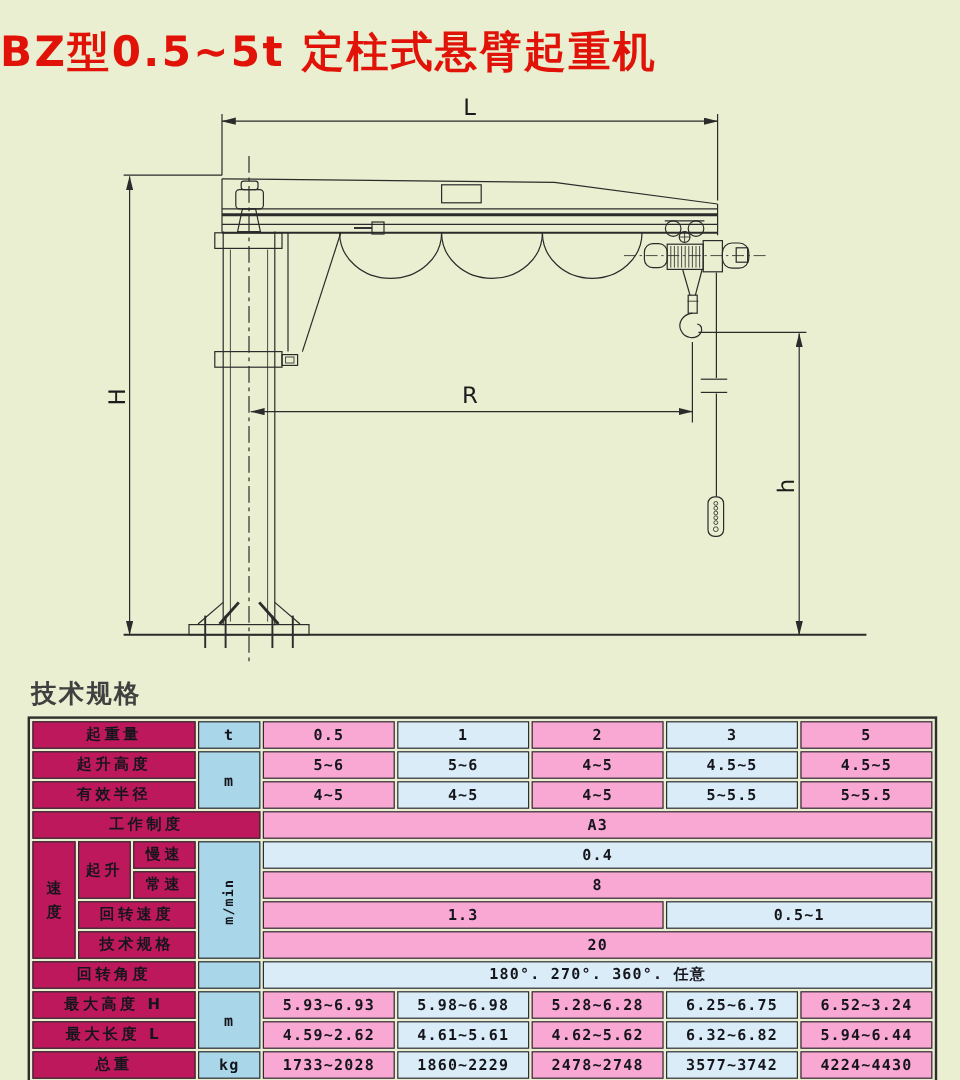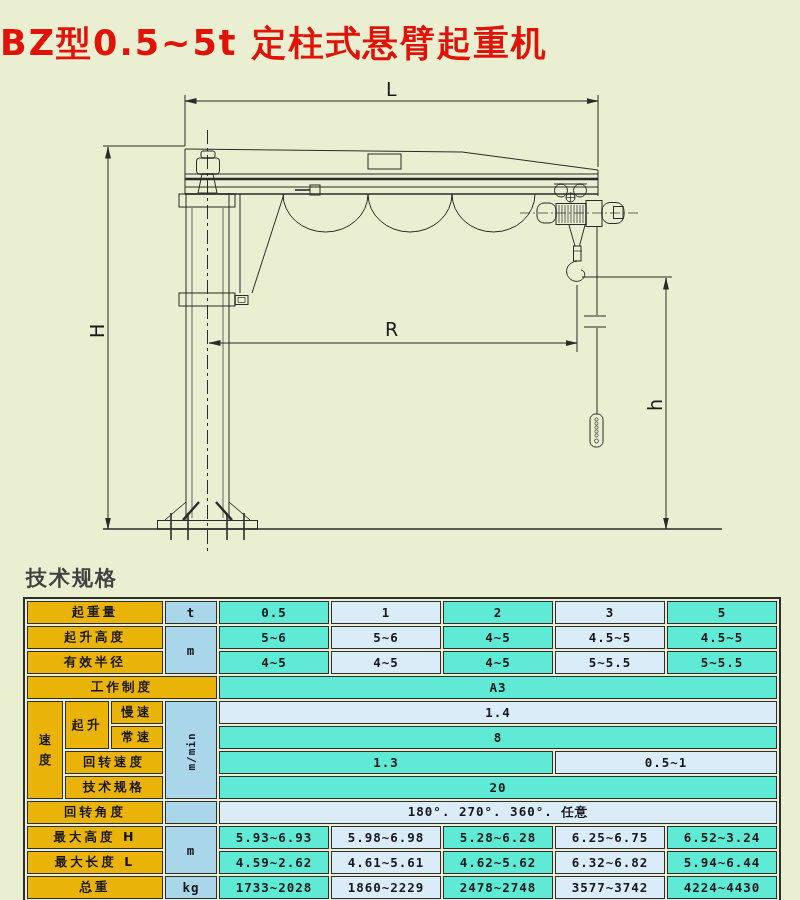--- a/index.html
+++ b/index.html
@@ -26,23 +26,23 @@
 
   table.spec{
     position:absolute;left:23px;top:597px;width:757px;
     border-collapse:separate;border-spacing:2px;
     border:2px solid #2e2e2e;table-layout:fixed;
   }
   table.spec td{
     border:1px solid #2e2e2e;height:21px;text-align:center;vertical-align:middle;
     font-size:12.5px;color:#15151c;padding:0 2px;overflow:hidden;
   }
-  td.lbl{background:#eab308;font-weight:bold;letter-spacing:3px;}
+  td.lbl{background:#be185d;font-weight:bold;letter-spacing:3px;}
   td.u{background:#a9d6e8;font-weight:bold;font-family:"DejaVu Sans Mono",monospace;letter-spacing:1px;}
-  td.g{background:#5eead4;}
+  td.g{background:#f9a8d4;}
   td.b{background:#d9ecf8;}
   td.num{font-family:"DejaVu Sans Mono",monospace;font-weight:600;letter-spacing:1px;}
   .vtext{display:inline-block;transform:rotate(-90deg);white-space:nowrap;
          font-family:"DejaVu Sans Mono",monospace;font-size:11px;font-weight:bold;}
   .stack{width:15px;margin:0 auto;word-break:break-all;line-height:1.6;letter-spacing:0;font-family:Liberation Serif, serif;}
 </style>
 </head>
 <body>
 
 <div class="title">BZ型0.5~5t 定柱式悬臂起重机</div>
@@ -240,21 +240,21 @@
   </tr>
   <tr>
     <td class="lbl" rowspan="4">
       <div class="stack">速度</div>
     </td>
     <td class="lbl" rowspan="2">起升</td>
     <td class="lbl">慢速</td>
     <td class="u" rowspan="4">
       <span class="vtext">m/min</span>
     </td>
-    <td class="b num" colspan="5">1.4</td>
+    <td class="b num" colspan="5">0.4</td>
   </tr>
   <tr>
     <td class="lbl">常速</td>
     <td class="g num" colspan="5">8</td>
   </tr>
   <tr>
     <td class="lbl" colspan="2">回转速度</td>
     <td class="g num" colspan="3">1.3</td>
     <td class="b num" colspan="2">0.5~1</td>
   </tr>

